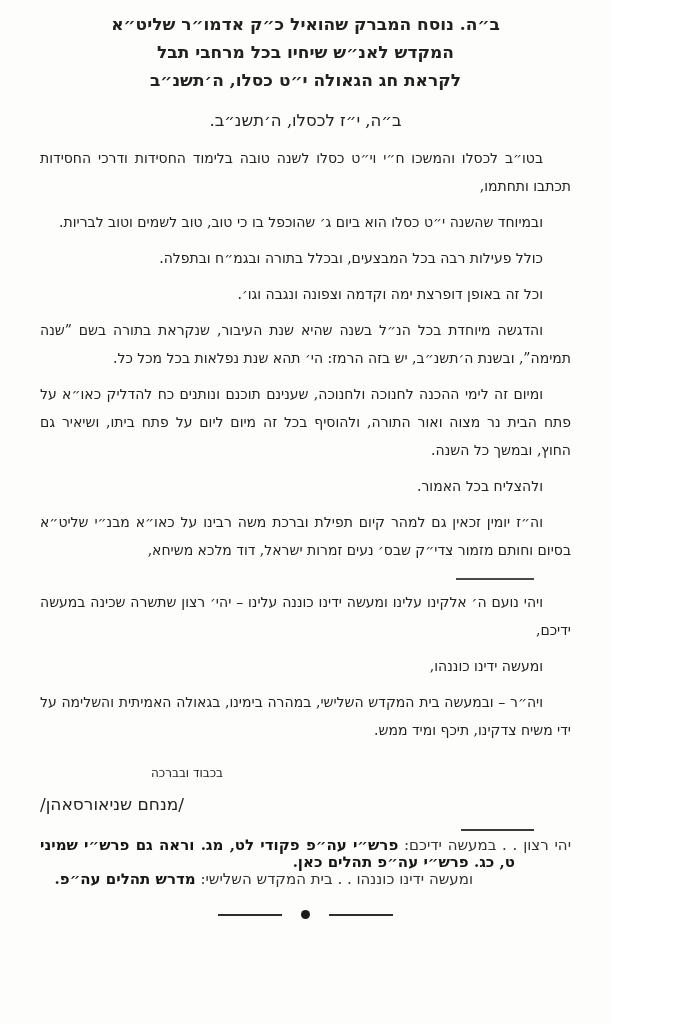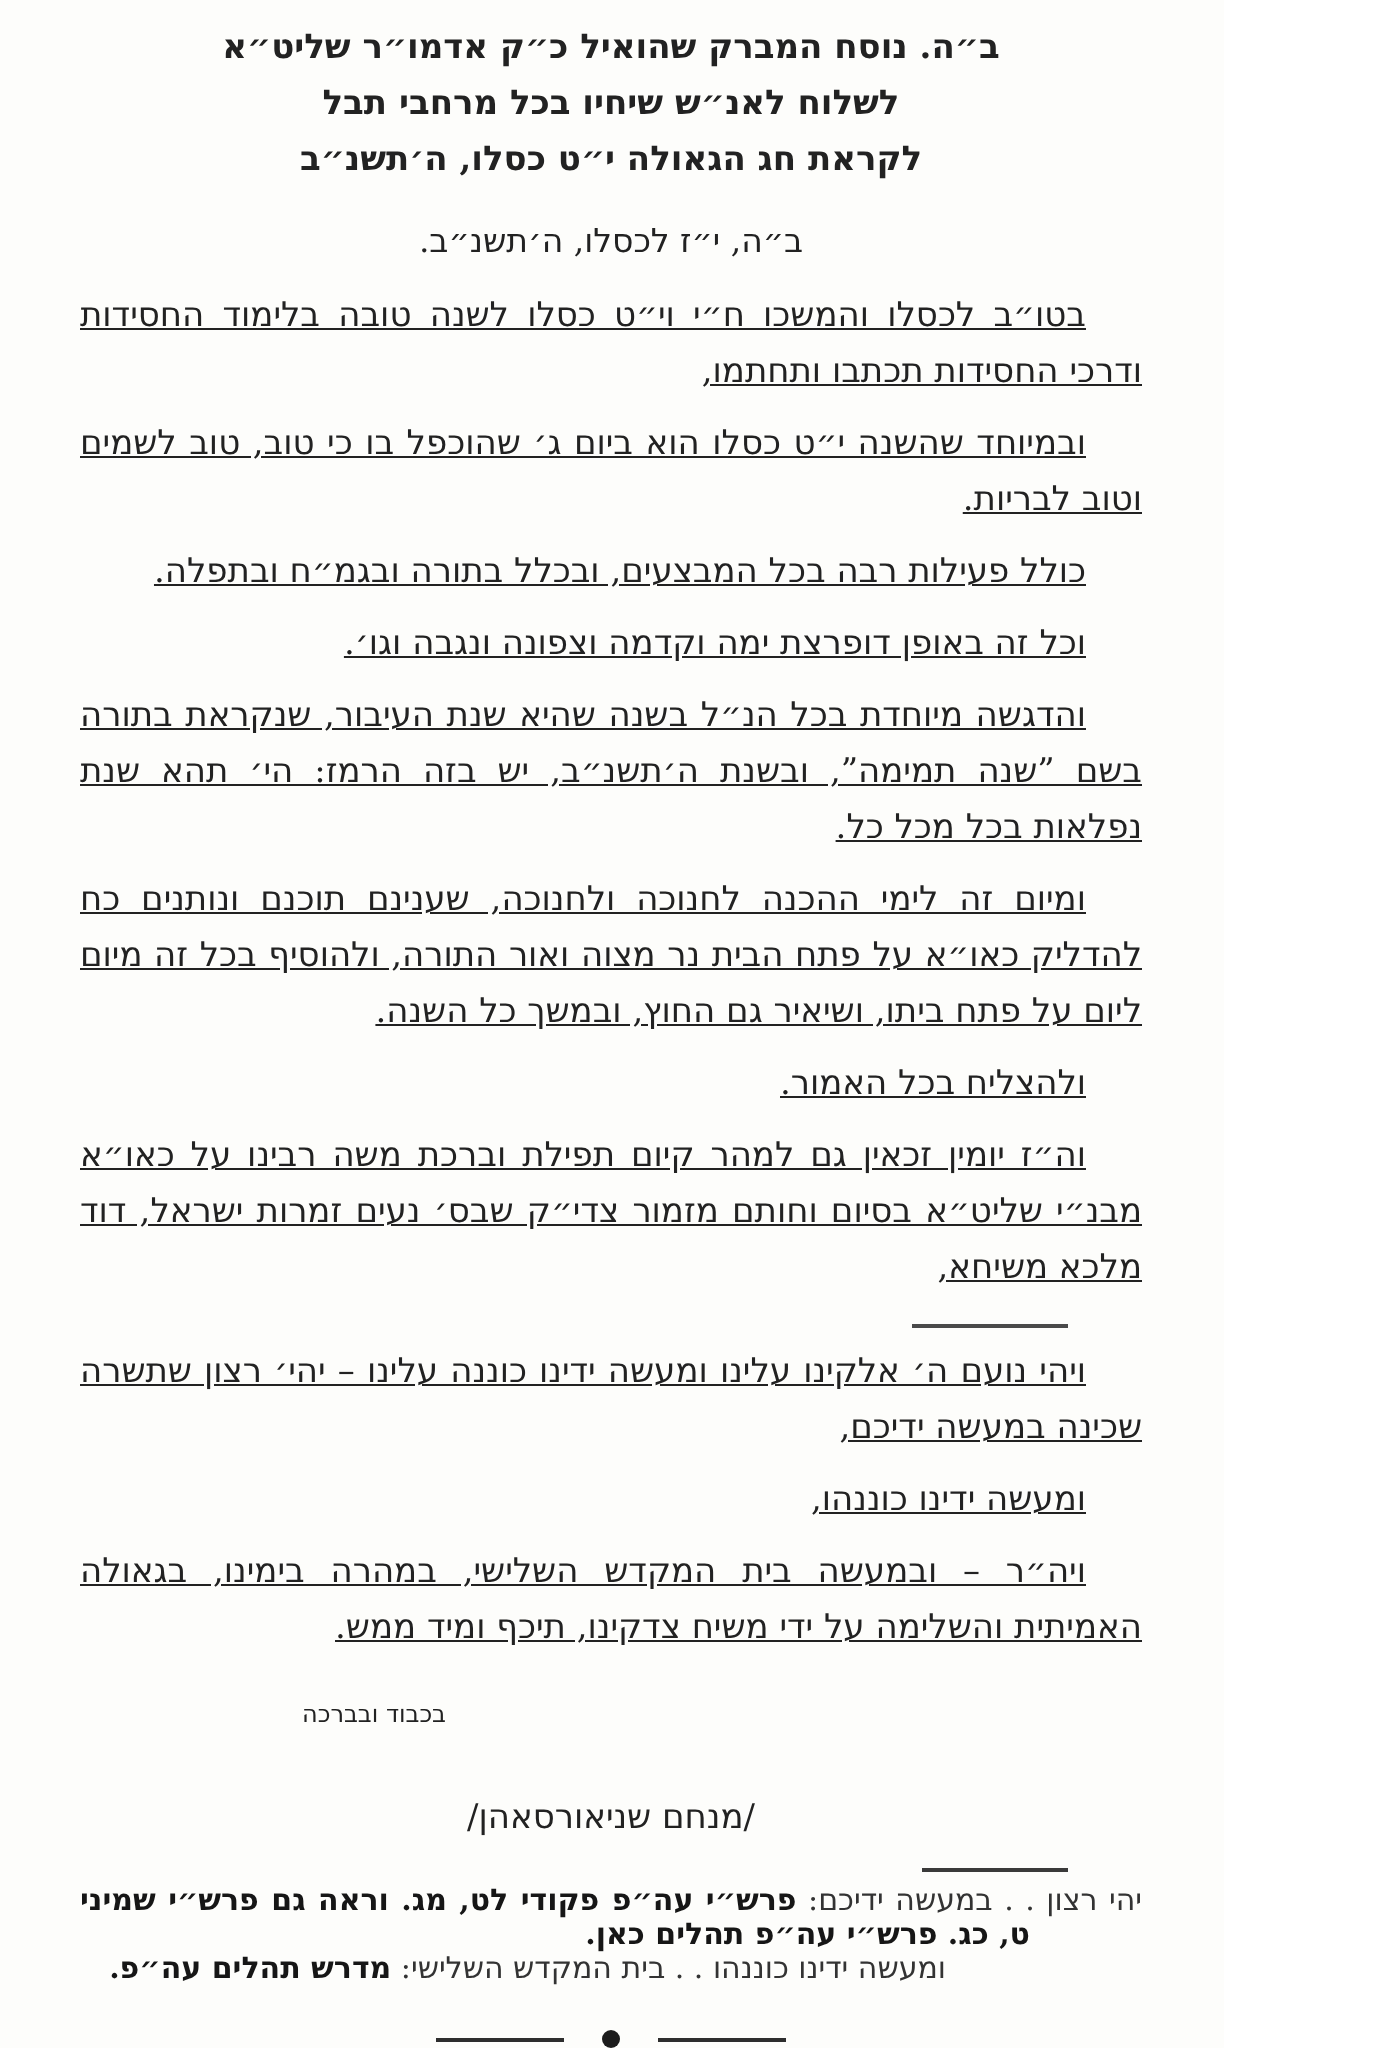--- a/index.html
+++ b/index.html
@@ -32,45 +32,44 @@
     margin-bottom: 0;
   }
   .dateline {
     text-align: center;
     font-size: 16.5px;
     line-height: 26px;
     margin-top: 14px;
   }
   p.body-par {
     margin: 8px 0 0 0;
-    font-size: 17px;
+    font-size: 14px;
     line-height: 28px;
     text-align: justify;
     text-indent: 28px;
-    text-decoration: underline;
   }
   p.first-par { margin-top: 10px; }
   .divider {
     width: 78px;
     border: none;
     border-top: 2px solid #4a4a4a;
     margin: 14px 37px 4px auto;
   }
   .closing {
     font-size: 12px;
     line-height: 26px;
     padding-right: 348px;
     margin-top: 16px;
     white-space: nowrap;
   }
   .signature {
     font-size: 17px;
     line-height: 26px;
-    text-align: center;
-    margin-top: 26px;
+    text-align: left;
+    margin-top: 5px;
   }
   .fn-divider {
     width: 73px;
     border: none;
     border-top: 2px solid #3a3a3a;
     margin: 12px 37px 6px auto;
   }
   .footnotes {
     font-size: 15px;
     line-height: 17px;
@@ -106,21 +105,21 @@
     background: #1c1c1c;
   }
 </style>
 </head>
 <body>
 
 <div class="page">
 
   <div class="header">
     <div>ב״ה. נוסח המברק שהואיל כ״ק אדמו״ר שליט״א</div>
-    <div>לשלוח לאנ״ש שיחיו בכל מרחבי תבל</div>
+    <div>המקדש לאנ״ש שיחיו בכל מרחבי תבל</div>
     <div>לקראת חג הגאולה י״ט כסלו, ה׳תשנ״ב</div>
   </div>
 
   <div class="dateline">ב״ה, י״ז לכסלו, ה׳תשנ״ב.</div>
 
   <p class="body-par first-par">בטו״ב לכסלו והמשכו ח״י וי״ט כסלו לשנה טובה בלימוד החסידות ודרכי החסידות תכתבו ותחתמו,</p>
   <p class="body-par">ובמיוחד שהשנה י״ט כסלו הוא ביום ג׳ שהוכפל בו כי טוב, טוב לשמים וטוב לבריות.</p>
   <p class="body-par">כולל פעילות רבה בכל המבצעים, ובכלל בתורה ובגמ״ח ובתפלה.</p>
   <p class="body-par">וכל זה באופן דופרצת ימה וקדמה וצפונה ונגבה וגו׳.</p>
   <p class="body-par">והדגשה מיוחדת בכל הנ״ל בשנה שהיא שנת העיבור, שנקראת בתורה בשם ”שנה תמימה”, ובשנת ה׳תשנ״ב, יש בזה הרמז: הי׳ תהא שנת נפלאות בכל מכל כל.</p>

